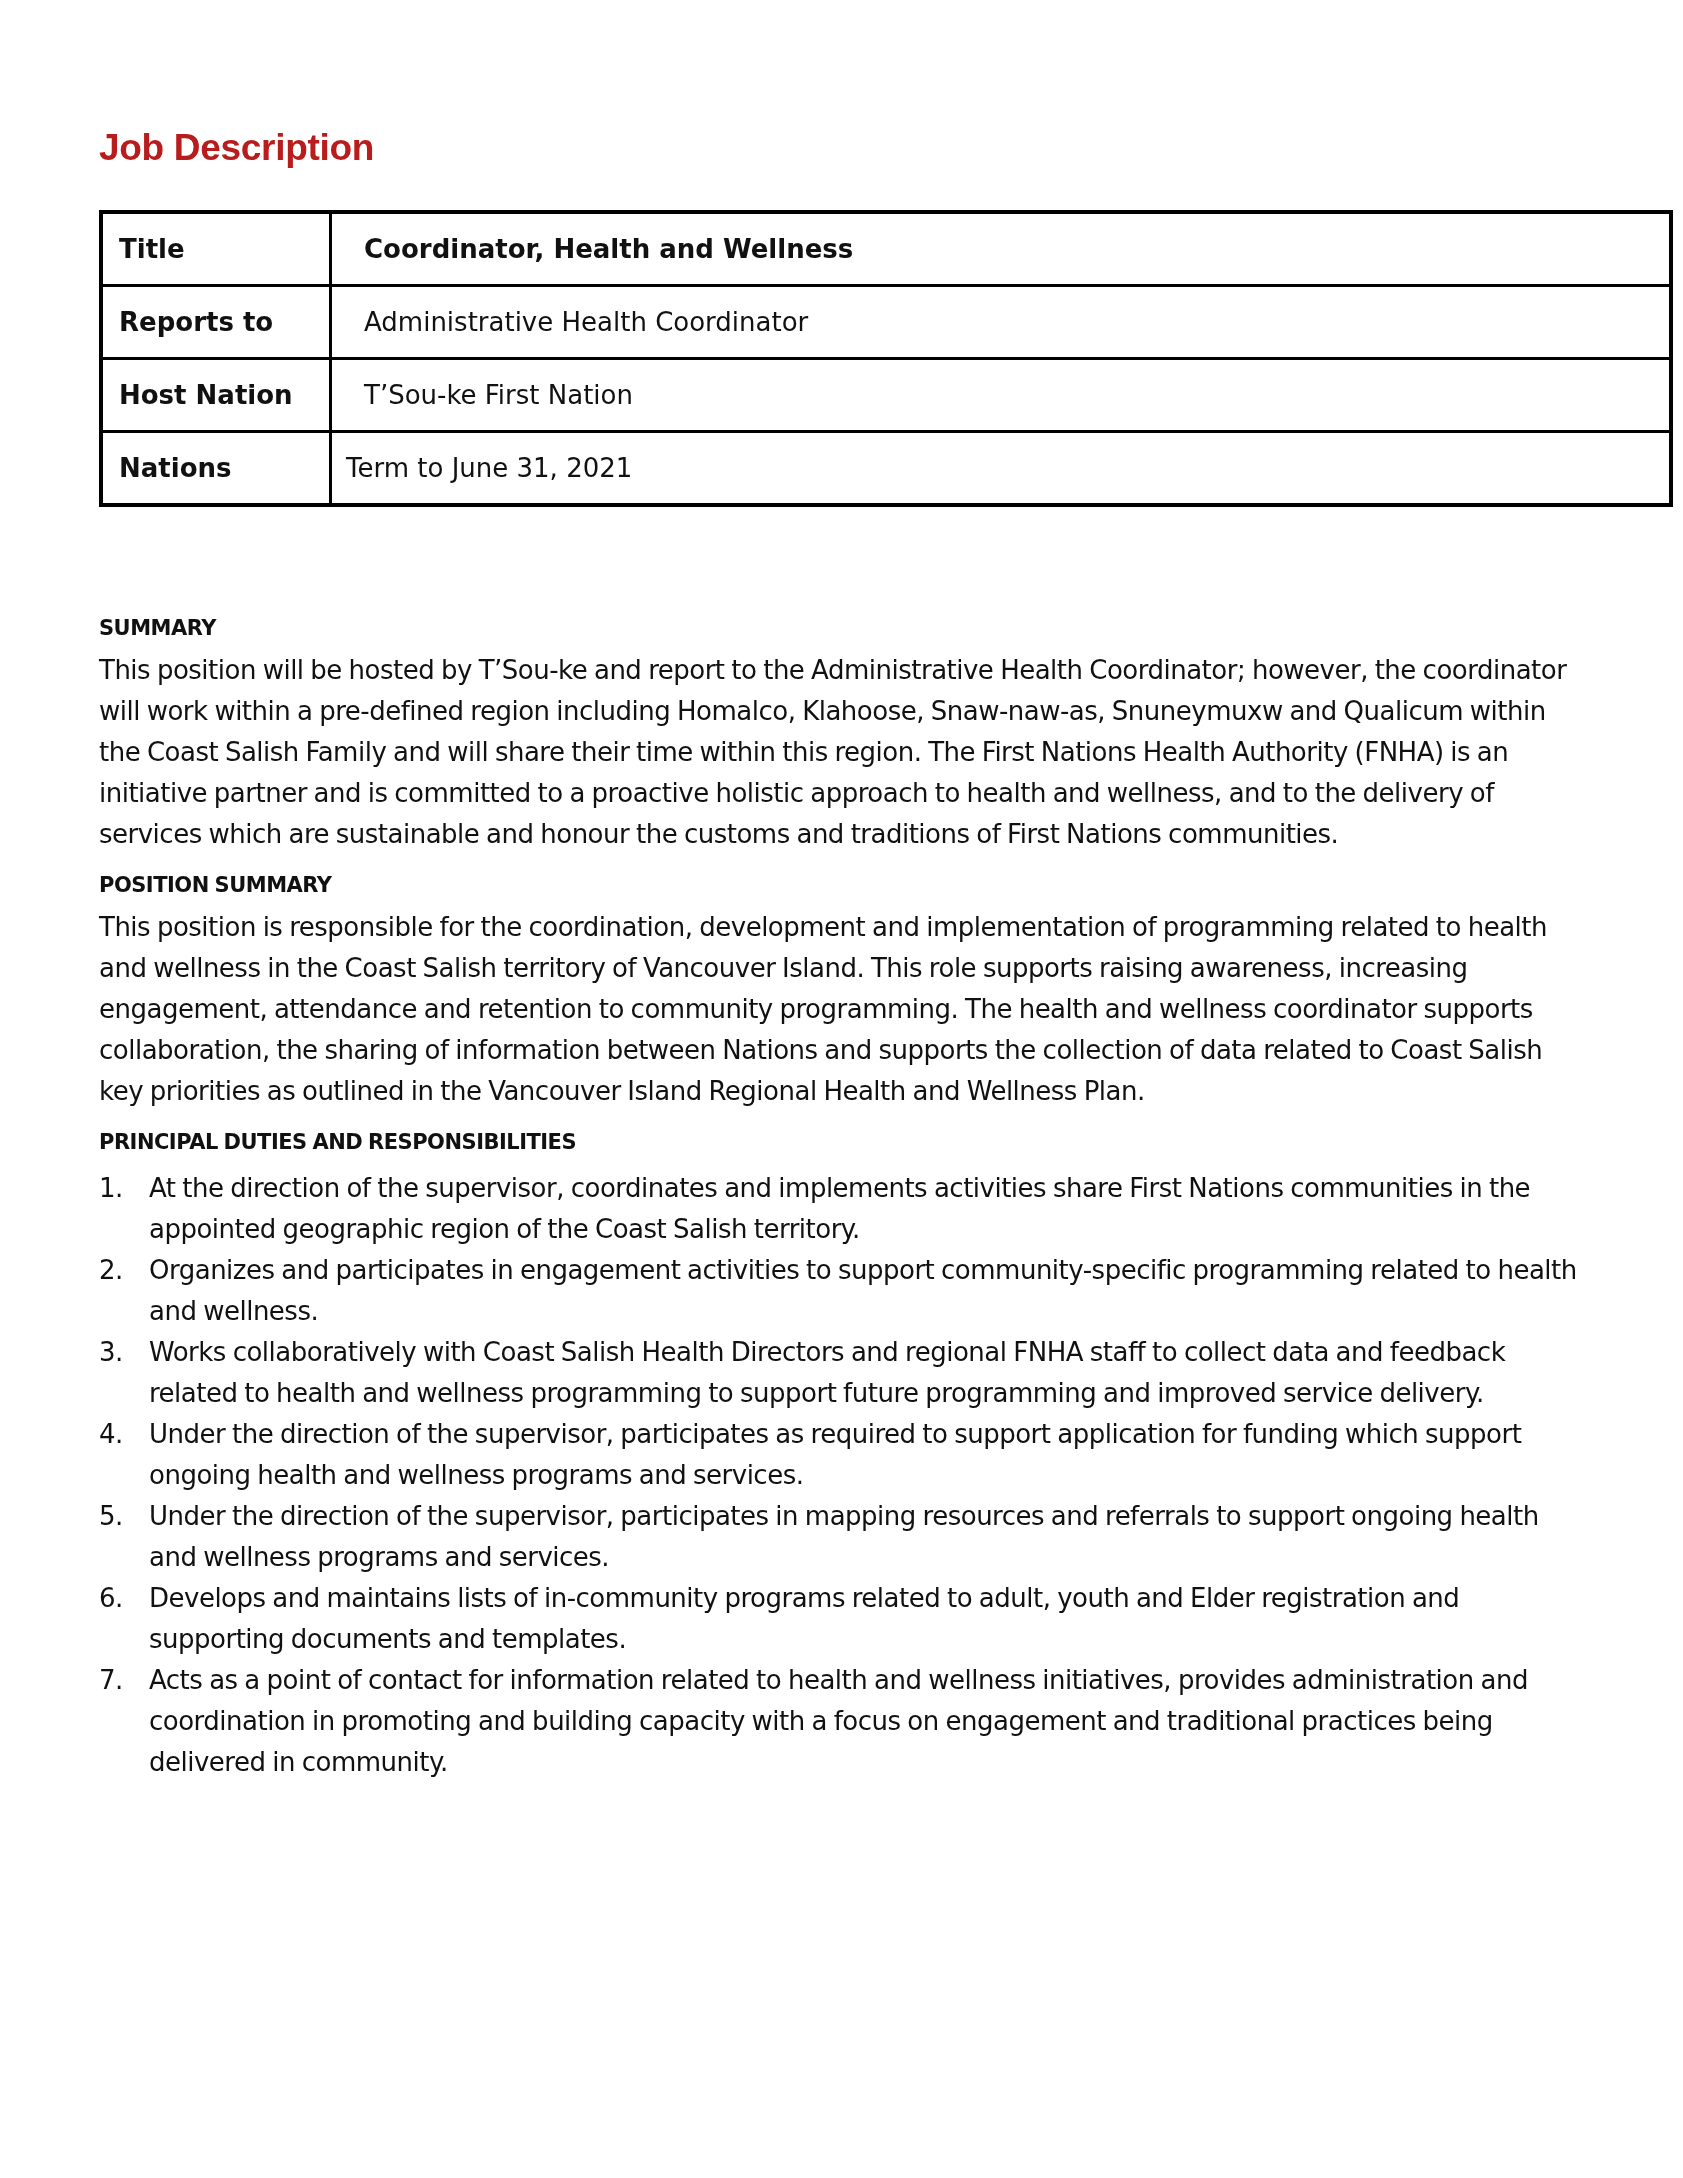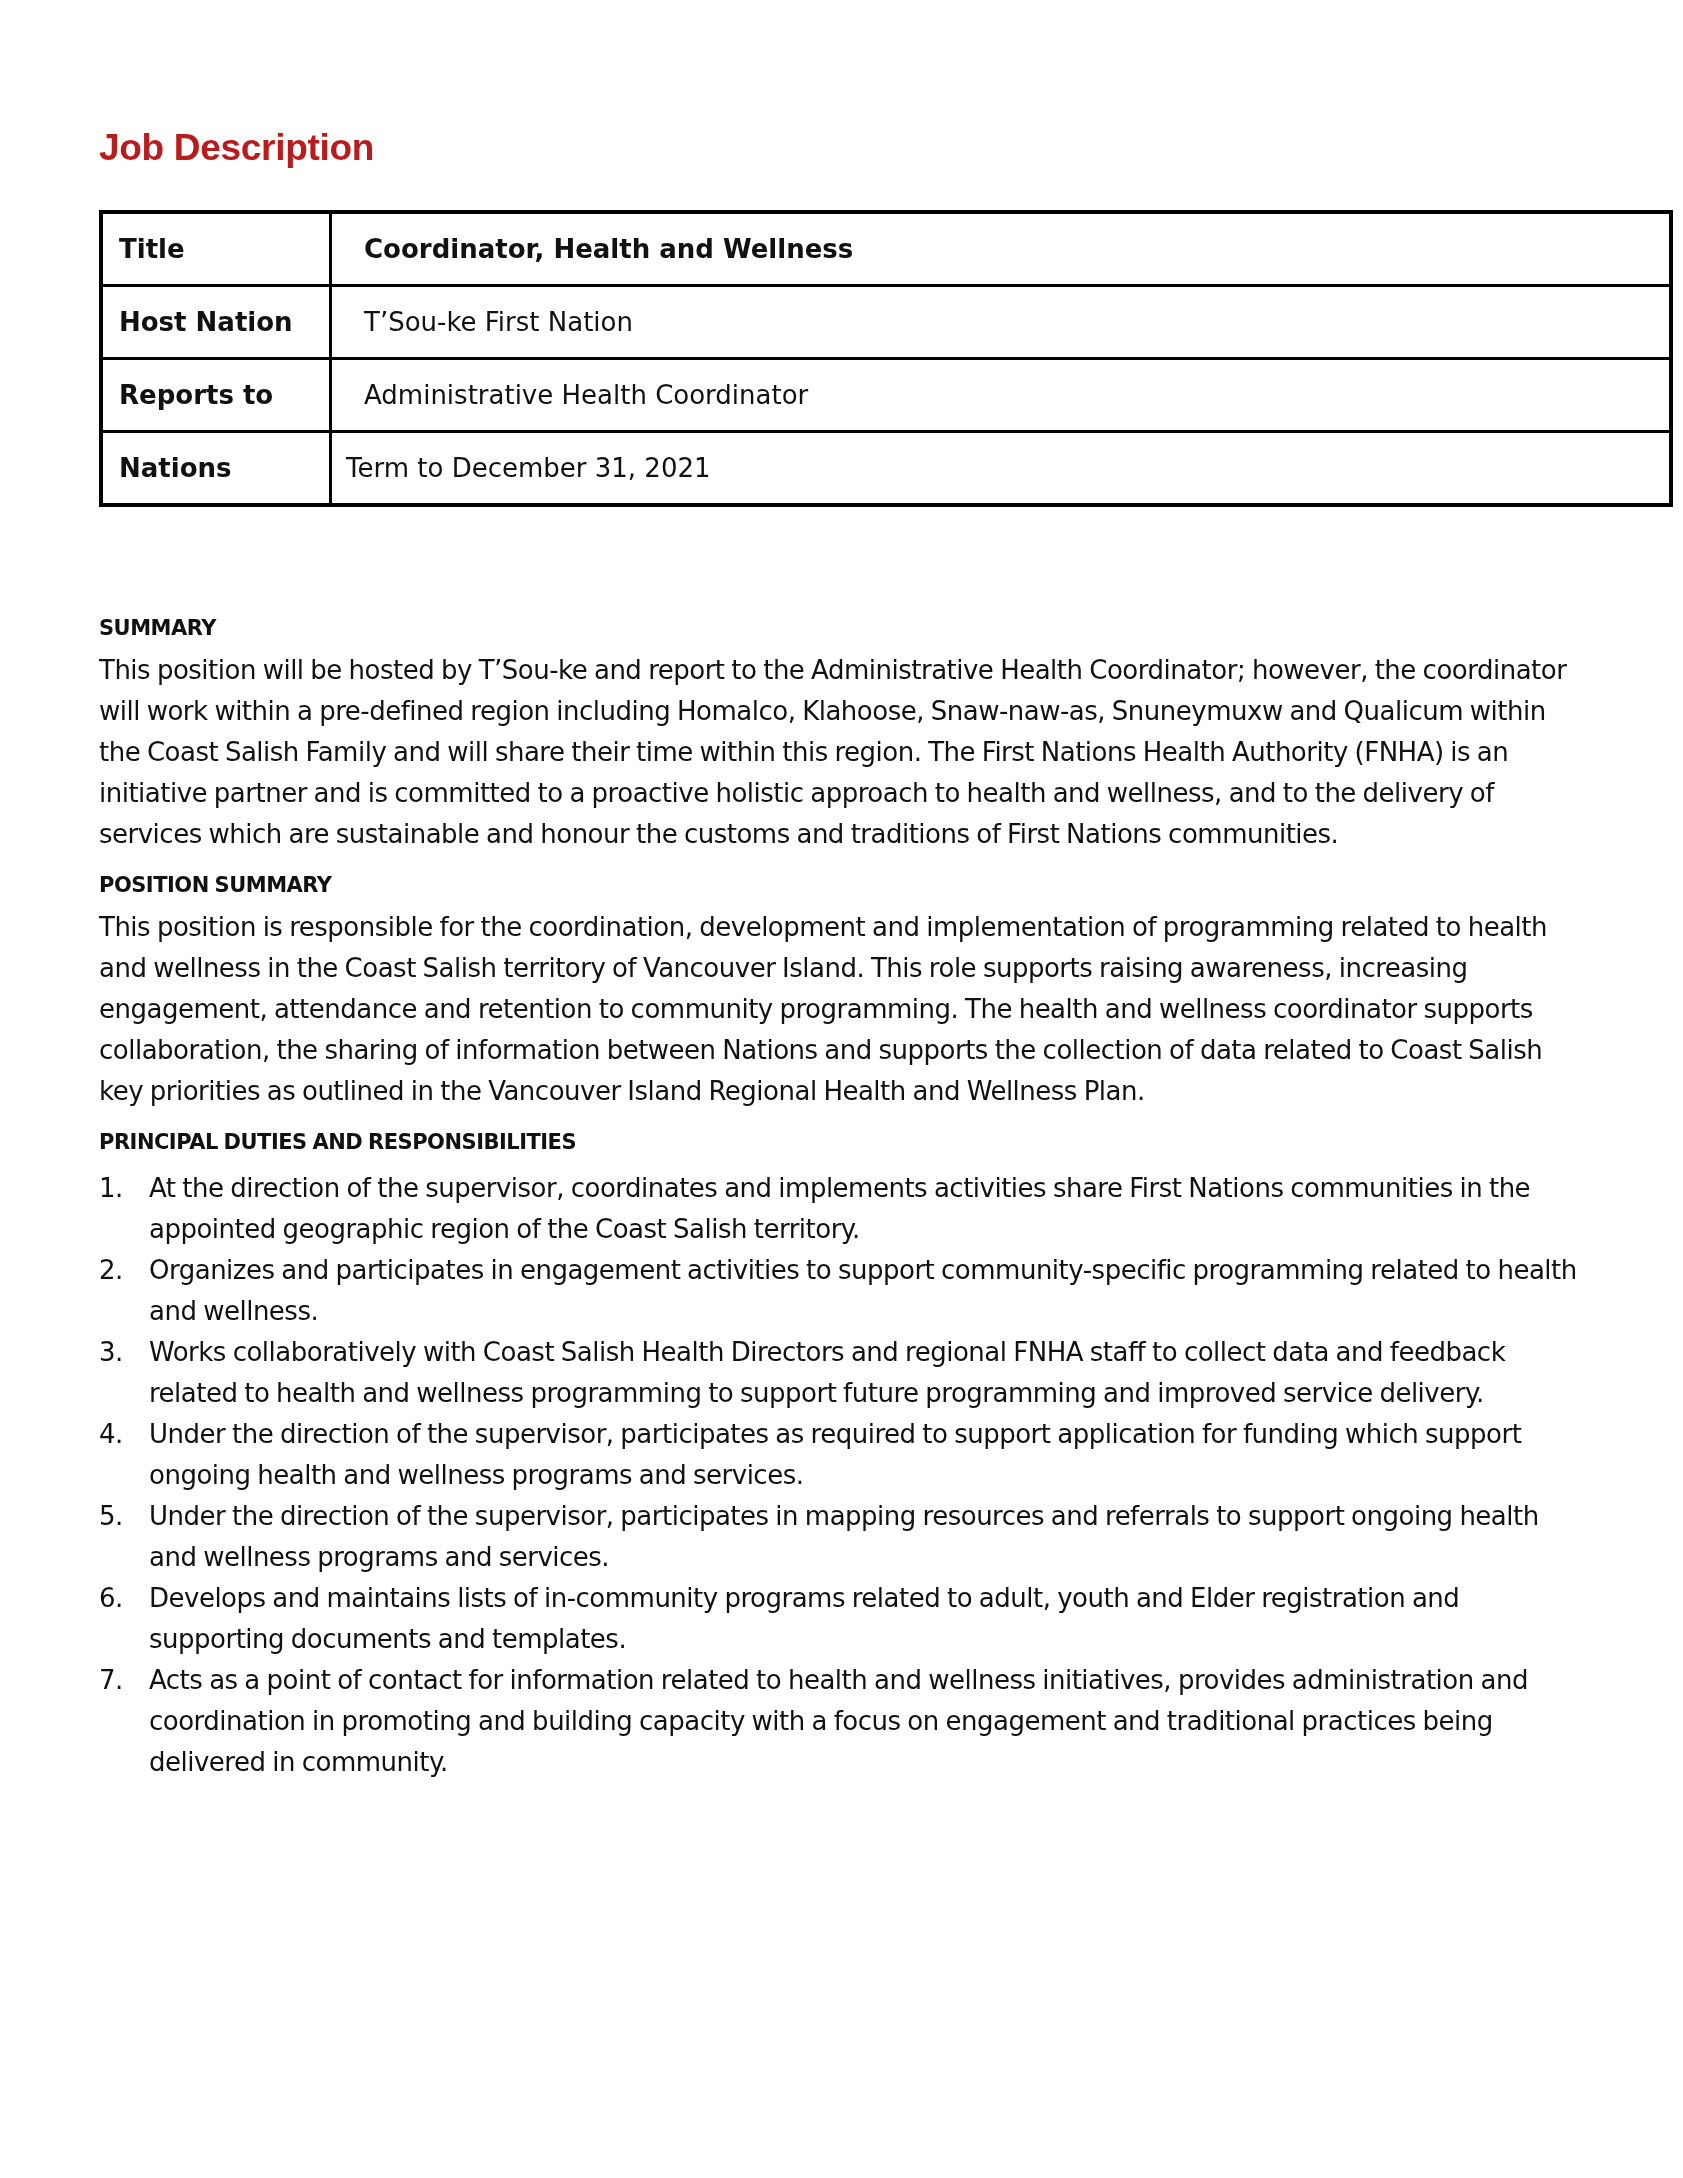--- a/index.html
+++ b/index.html
@@ -38,30 +38,30 @@
 <div class="page">
   <div class="doc-title">Job Description</div>
 
   <table class="info">
     <tbody>
         <tr>
       <td class="label">Title</td>
       <td class="value bold">Coordinator, Health and Wellness</td>
     </tr>
     <tr>
+      <td class="label">Reports to</td>
+      <td class="value">Administrative Health Coordinator</td>
+    </tr>
+    <tr>
       <td class="label">Host Nation</td>
       <td class="value">T’Sou-ke First Nation</td>
     </tr>
     <tr>
-      <td class="label">Reports to</td>
-      <td class="value">Administrative Health Coordinator</td>
-    </tr>
-    <tr>
       <td class="label">Nations</td>
-      <td class="value shift">Term to December 31, 2021</td>
+      <td class="value shift">Term to June 31, 2021</td>
     </tr>
   </tbody>
     </table>
 
   <div class="content">
     <h2 class="section-heading">SUMMARY</h2>
     <p class="para">This position will be hosted by T’Sou-ke and report to the Administrative Health Coordinator; however, the coordinator will work within a pre-defined region including Homalco, Klahoose, Snaw-naw-as, Snuneymuxw and Qualicum within the Coast Salish Family and will share their time within this region. The First Nations Health Authority (FNHA) is an initiative partner and is committed to a proactive holistic approach to health and wellness, and to the delivery of services which are sustainable and honour the customs and traditions of First Nations communities.</p>
 
     <h2 class="section-heading">POSITION SUMMARY</h2>
     <p class="para">This position is responsible for the coordination, development and implementation of programming related to health and wellness in the Coast Salish territory of Vancouver Island.  This role supports raising awareness, increasing engagement, attendance and retention to community programming.  The health and wellness coordinator supports collaboration, the sharing of information between Nations and supports the collection of data related to Coast Salish key priorities as outlined in the Vancouver Island Regional Health and Wellness Plan.</p>

